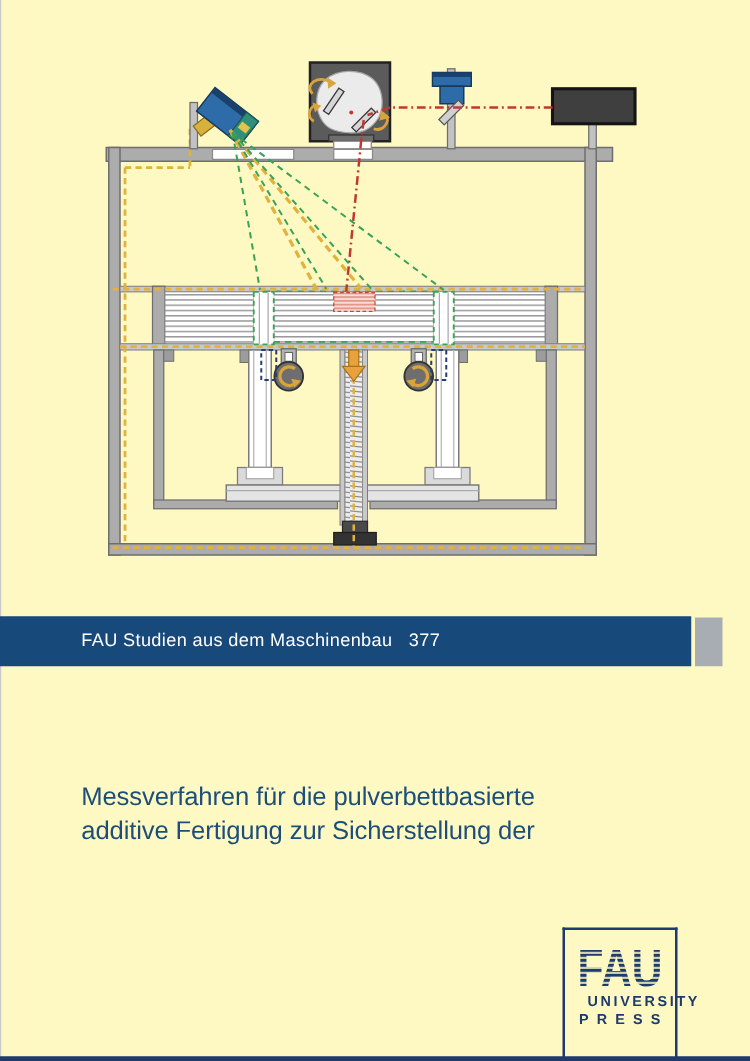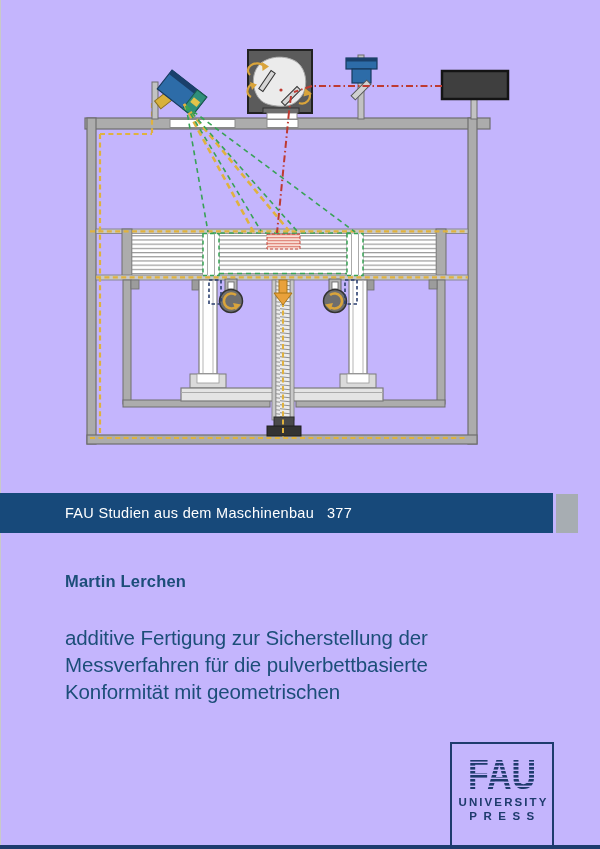--- a/index.html
+++ b/index.html
@@ -1,17 +1,17 @@
 <!DOCTYPE html>
 <html style="--banner-blue: #17497A; --text-blue: #1C4E79; --logo-navy: #1E3B6D; --block-gray: #A7ADB2; --accent-yellow: #E0B23E; --accent-green: #38A256; --accent-red: #BE3A31; --device-blue: #2D6CA8; --wall-gray: #ACACAC;"><head>
 <meta charset="utf-8">
 <style>
   html,body{margin:0;padding:0;background:#ffffff;}
   .cover{
-    position:relative;width:600px;height:849px;background:#c4b5fd;overflow:hidden;
+    position:relative;width:600px;height:849px;background:#fef9c3;overflow:hidden;
     font-family:"Liberation Sans",sans-serif;
   }
   .cover::before{content:"";position:absolute;left:0;top:0;width:1px;height:849px;background:#c9c9c9;}
   .diagram-wrap{position:absolute;left:0;top:0;width:600px;height:470px;}
   
   .ln-y{stroke:var(--accent-yellow);}
   .ln-g{stroke:var(--accent-green);}
   .ln-r{stroke:var(--accent-red);}
   .banner{
     position:absolute;left:0;top:493px;width:553px;height:40px;
@@ -23,26 +23,26 @@
   .banner-block{position:absolute;left:556px;top:494px;width:22px;height:39px;background:var(--block-gray);}
   .author{
     position:absolute;left:65px;top:572px;font-size:16.5px;font-weight:bold;
     color:var(--text-blue);letter-spacing:.2px;
   }
   .title{
     position:absolute;left:65px;top:624px;width:470px;
     color:var(--text-blue);font-size:20.5px;line-height:27px;letter-spacing:-0.1px;
   }
   .logo-box{
-    position:absolute;left:450px;top:742px;width:104px;height:107px;
+    position:absolute;left:450px;top:742px;width:92px;height:107px;
     border:2.5px solid var(--logo-navy);border-bottom:none;box-sizing:border-box;
     text-align:center;
   }
   .fau-svg{display:block;margin:11px auto 0 auto;}
-  .logo-univ{font-size:11.5px;font-weight:bold;color:var(--logo-navy);letter-spacing:2.1px;margin-top:3px;margin-left:3px;}
+  .logo-univ{font-size:11.5px;font-weight:bold;color:var(--logo-navy);letter-spacing:2.1px;margin-top:3px;margin-left:18px;}
   .logo-press{font-size:11.5px;font-weight:bold;color:var(--logo-navy);letter-spacing:6.5px;margin-top:2px;margin-left:6px;}
   .bottom-rule{position:absolute;left:0;top:845px;width:600px;height:4px;background:var(--logo-navy);}
 </style>
 </head>
 <body>
 
 <div class="cover">
 
   <div class="diagram-wrap">
   <svg width="600" height="470" viewBox="0 0 600 470">
@@ -224,25 +224,23 @@
     </g>
   </svg>
   </div>
 
   <div class="banner">
     <span class="banner-series">FAU Studien aus dem Maschinenbau</span>
     <span class="banner-number">377</span>
   </div>
   <div class="banner-block"></div>
 
-  <div class="author">Martin Lerchen</div>
   <div class="title">
+    <div>Messverfahren für die pulverbettbasierte</div>
     <div>additive Fertigung zur Sicherstellung der</div>
-    <div>Messverfahren für die pulverbettbasierte</div>
-    <div>Konformität mit geometrischen</div>
   </div>
 
   <div class="logo-box">
     <svg class="fau-svg" width="72" height="38" viewBox="0 0 72 38">
       <defs>
         <pattern id="faustripes" width="4" height="4" patternUnits="userSpaceOnUse">
           <rect width="4" height="2.6" fill="#1E3B6D"></rect>
         </pattern>
       </defs>
       <text x="36" y="34" text-anchor="middle" font-family="Liberation Sans, sans-serif" font-size="42" font-weight="bold" fill="url(#faustripes)" textLength="68" lengthAdjust="spacingAndGlyphs">FAU</text>

